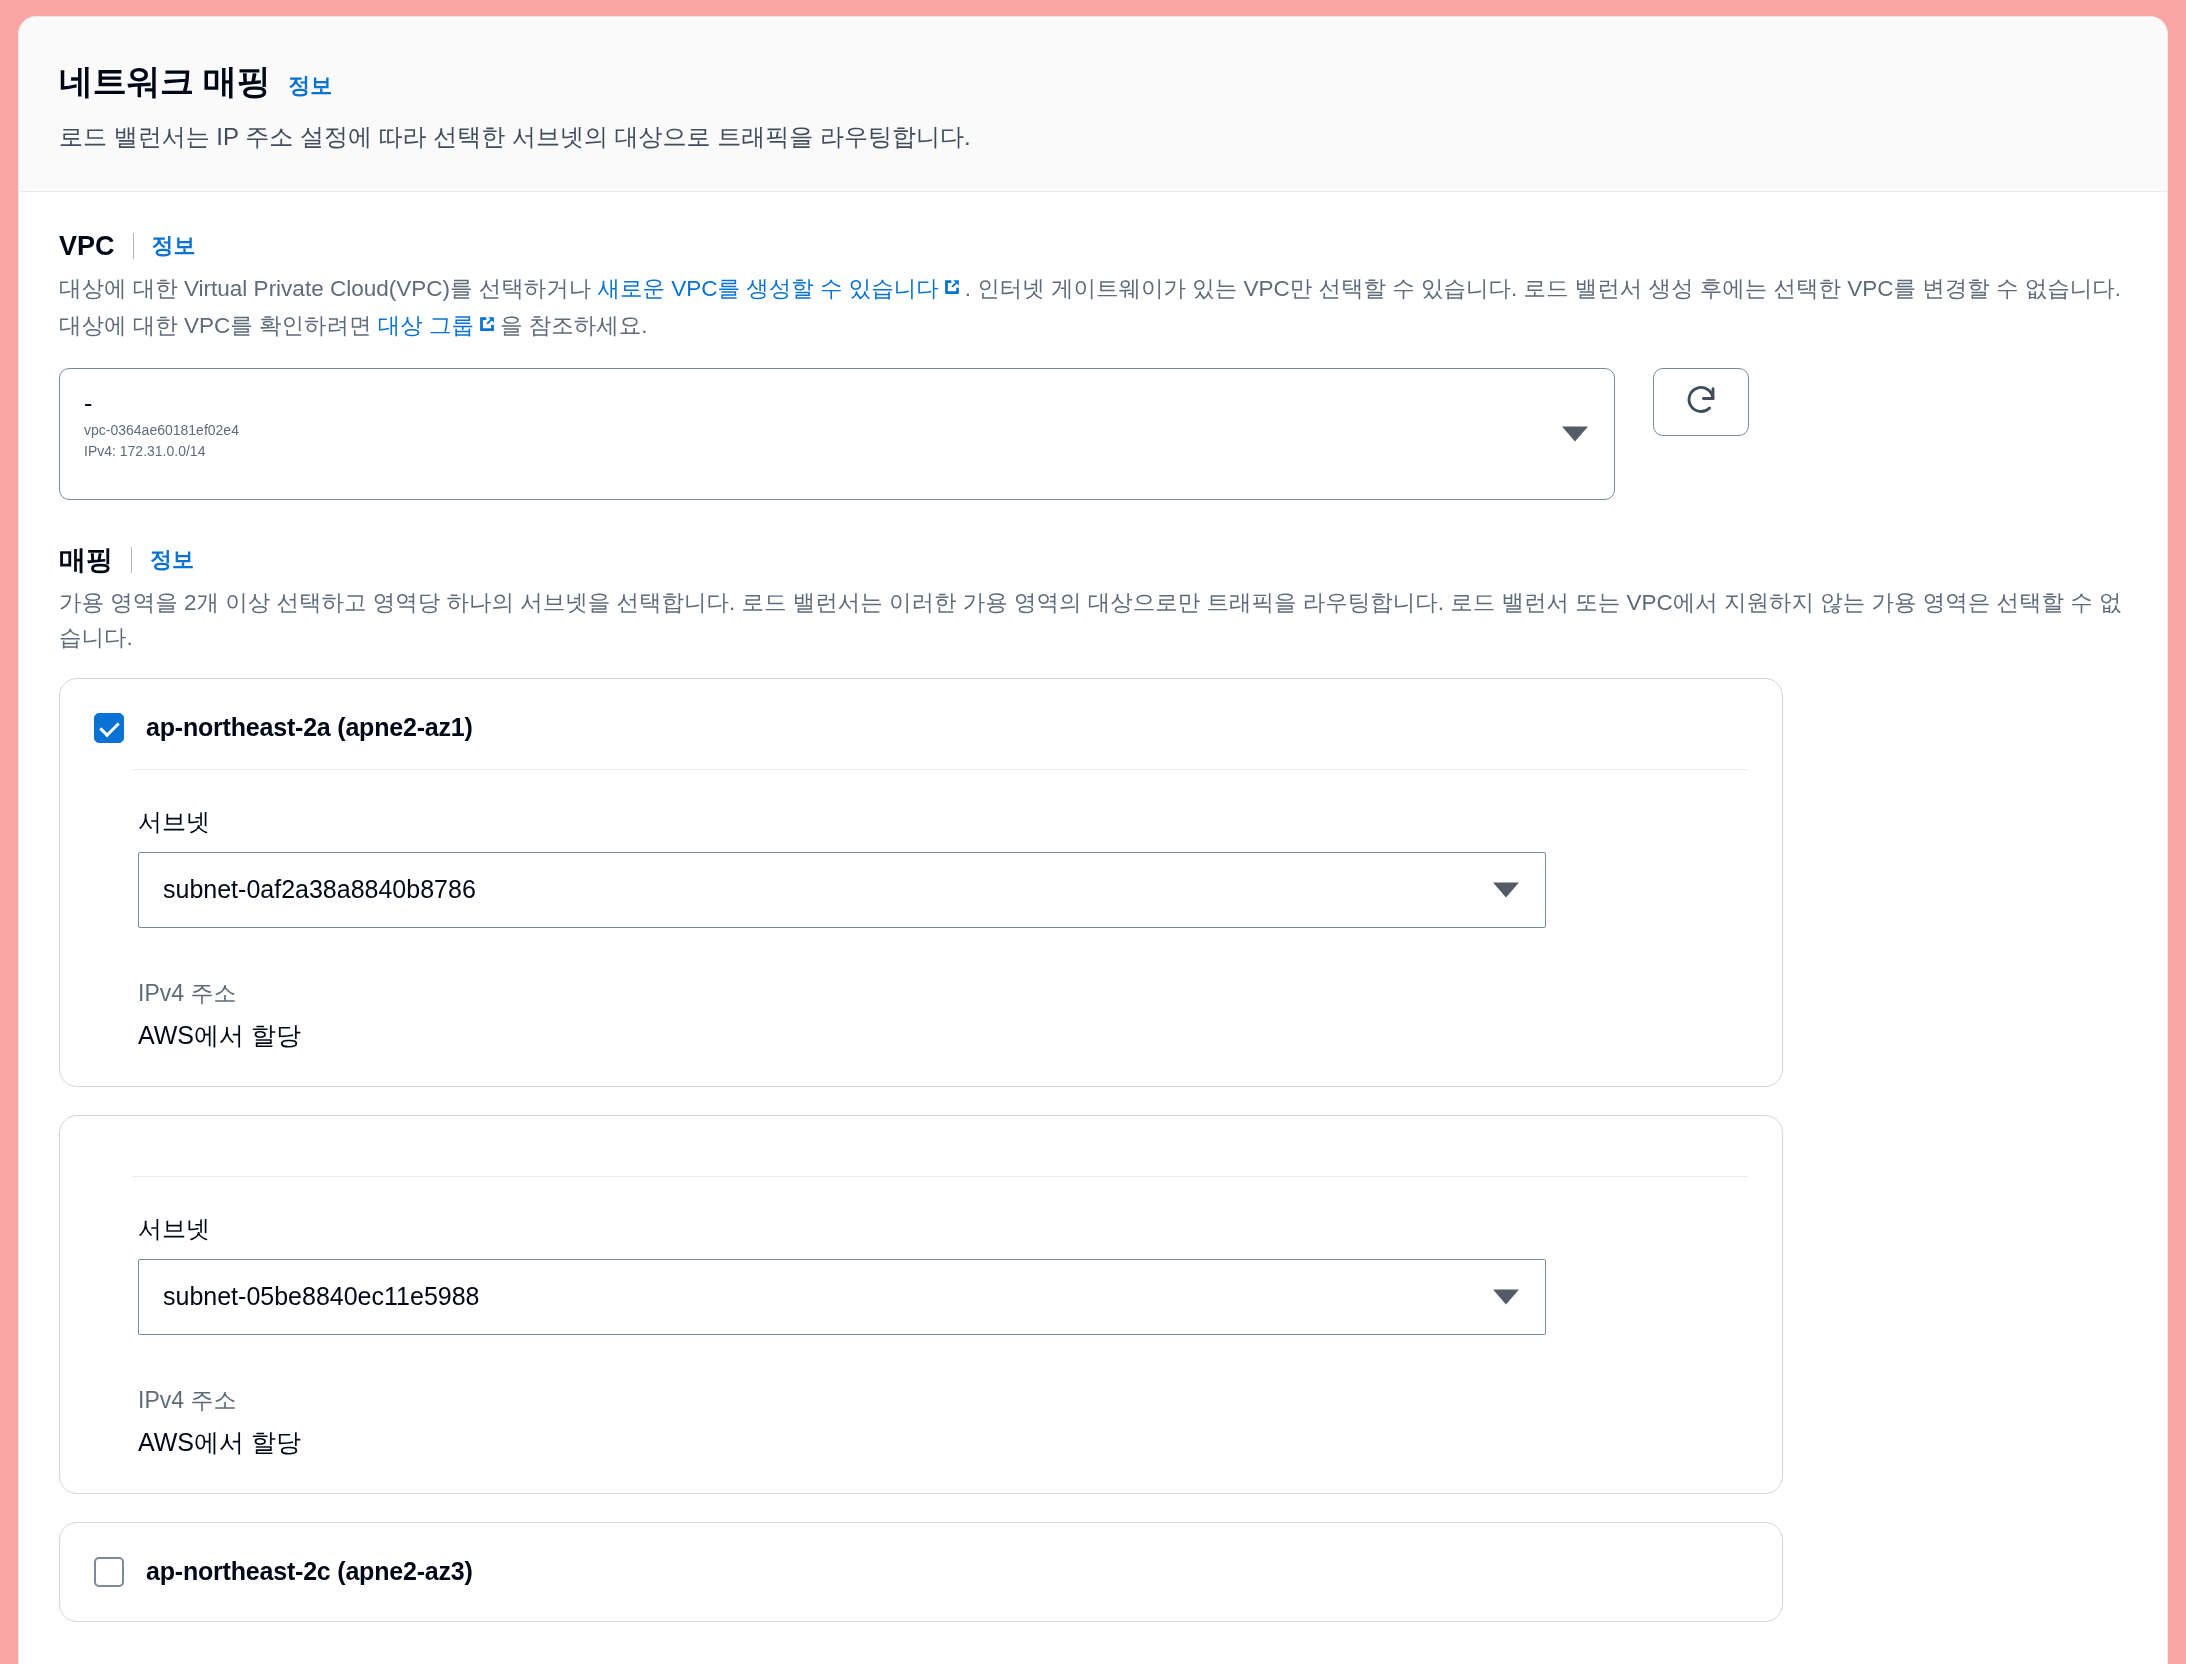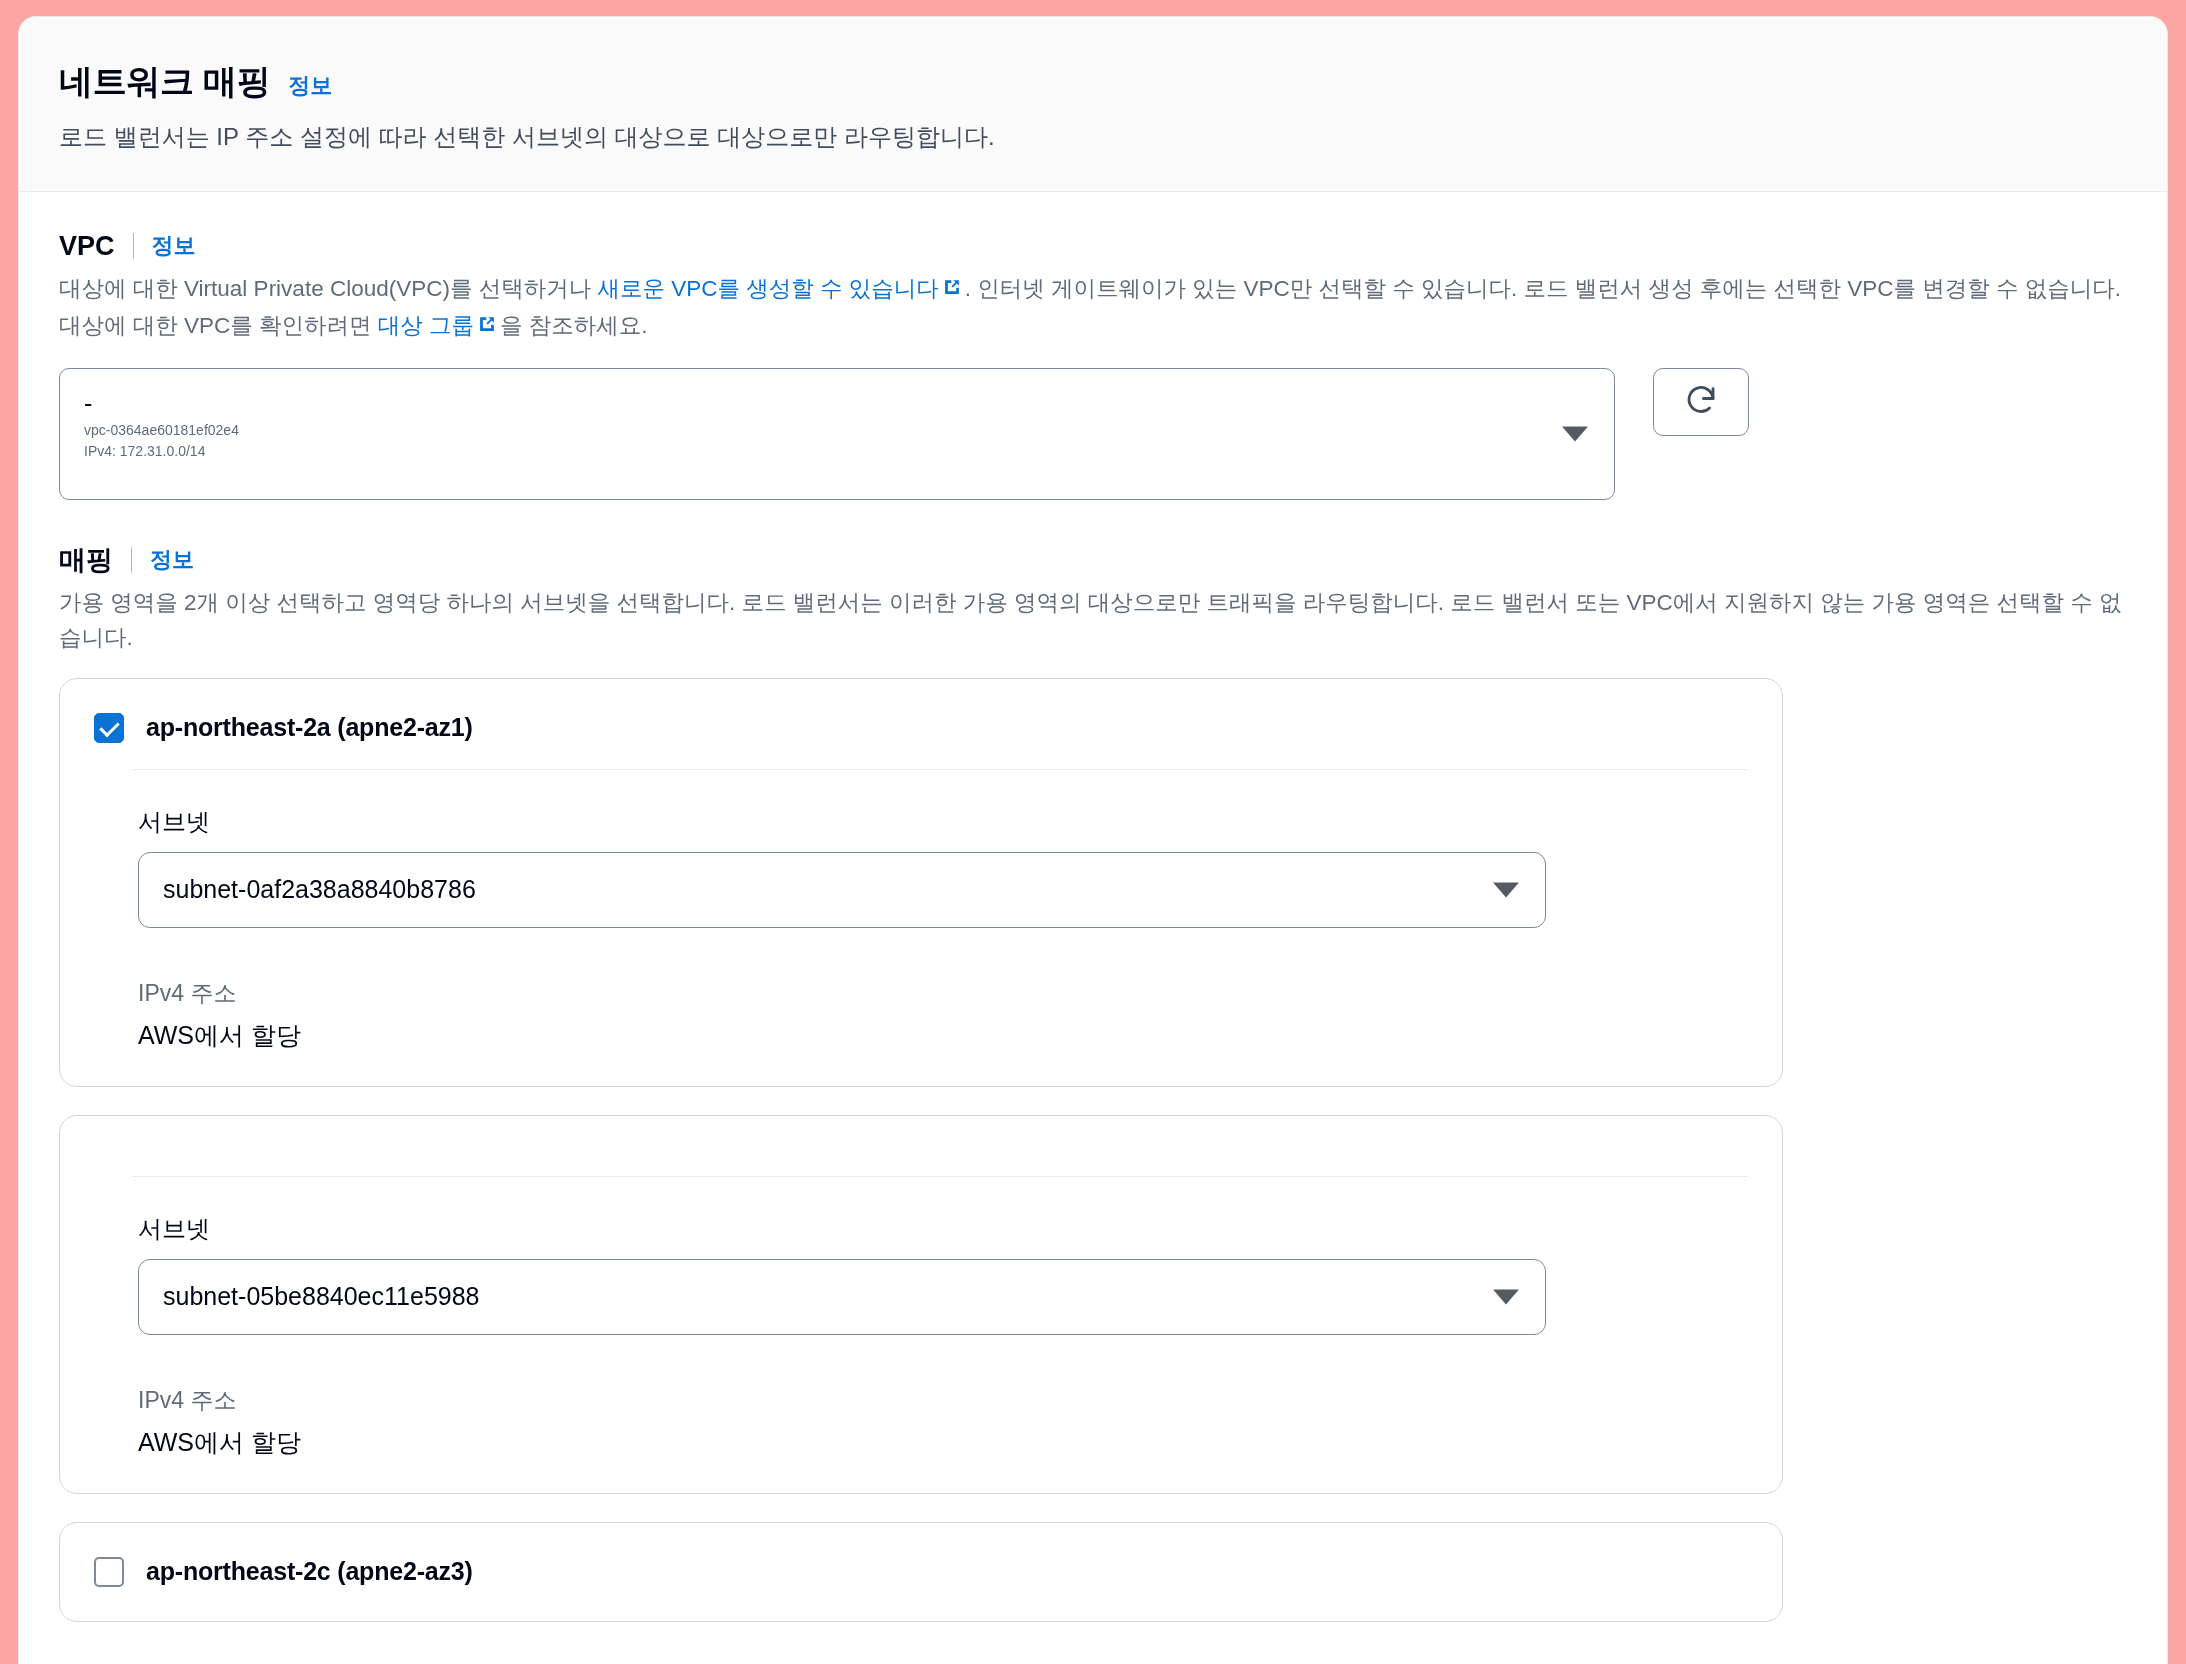--- a/index.html
+++ b/index.html
@@ -232,21 +232,21 @@
   .sub-label {
     font-size: 24px;
     color: #000716;
     margin-bottom: 14px;
   }
   .subnet-select {
     position: relative;
     width: 1408px;
     height: 76px;
     border: 1px solid #7d8998;
-    border-radius: 12px;
+    border-radius: 2px;
     background: #ffffff;
     box-sizing: border-box;
     display: flex;
     align-items: center;
     padding: 0 60px 0 24px;
     cursor: pointer;
   }
   .subnet-select .val {
     font-size: 25px;
     color: #000716;
@@ -266,21 +266,21 @@
 <body>
 
 <div class="page">
   <div class="container-card">
 
     <div class="card-header">
       <div class="header-title-row">
         <span class="header-title">네트워크 매핑</span>
         <a class="info-link">정보</a>
       </div>
-      <div class="header-desc">로드 밸런서는 IP 주소 설정에 따라 선택한 서브넷의 대상으로 대상으로만 라우팅합니다.</div>
+      <div class="header-desc">로드 밸런서는 IP 주소 설정에 따라 선택한 서브넷의 대상으로 트래픽을 라우팅합니다.</div>
     </div>
 
     <div class="card-body">
 
       <div class="field-label-row">
         <span class="field-label">VPC</span>
         <span class="label-divider"></span>
         <a class="info-link">정보</a>
       </div>
 

